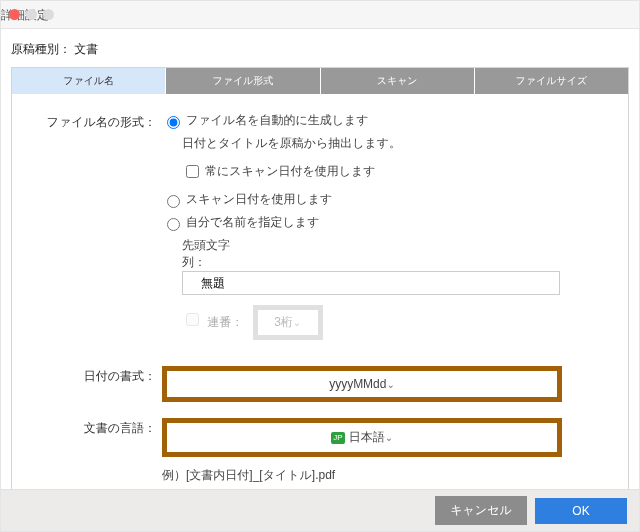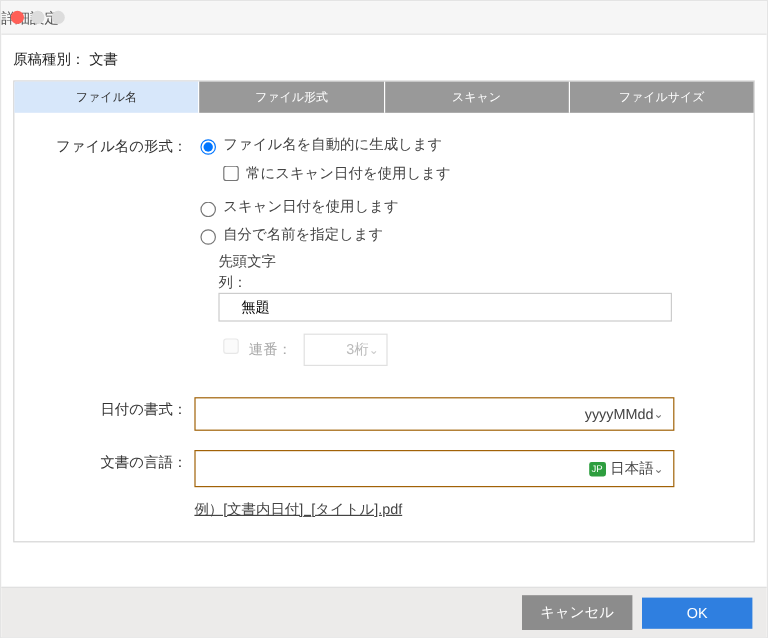--- a/index.html
+++ b/index.html
@@ -40,34 +40,34 @@
   .opt { display: flex; align-items: center; margin-bottom: 6px; }
   .opt input[type=radio], .opt input[type=checkbox] { margin-right: 6px; }
   .sub { margin-left: 20px; color: #444; margin-bottom: 10px; }
   .sub.dim { color: #aaa; }
   .inline-label { display: inline-block; width: 70px; text-align: left; margin-right: 6px; }
   .text-field {
     border: 1px solid #ccc; padding: 4px 18px; font-size: 12px;
     width: 378px; background: #fff;
   }
   .select {
-    border: 1px solid #a16207; padding: 6px 8px; font-size: 12px;
+    border: 5px solid #a16207; padding: 6px 8px; font-size: 12px;
     width: 400px; background: #fff;
-    display: flex; align-items: center; justify-content: flex-end;
+    display: flex; align-items: center; justify-content: center;
   }
   .select.small { width: 70px; display: inline-flex; padding: 4px 6px; }
   .chev { font-size: 10px; color: #777; }
   .select.disabled { color: #bbb; border-color: #e0e0e0; }
   .select.disabled .chev { color: #ccc; }
   .jp-badge {
     display: inline-block; width: 14px; height: 12px; line-height: 12px;
     background: #2e9e3f; color: #fff; font-size: 8px; text-align: center;
     border-radius: 2px; margin-right: 4px; vertical-align: middle;
   }
-  .example { margin-left: 120px; color: #444; margin-top: 10px; text-decoration: underline; }
+  .example { margin-left: 120px; color: #444; margin-top: 10px; }
   .footer {
     position: absolute; left: 0; right: 0; bottom: 0;
     height: 42px; background: #ecebea;
     display: flex; justify-content: flex-end; align-items: center;
     padding-right: 12px; gap: 8px;
     border-top: 1px solid #e0e0e0;
   }
   .btn {
     min-width: 92px; padding: 6px 0; text-align: center;
     font-size: 12px; border: none; cursor: pointer;
@@ -103,20 +103,21 @@
   </div>
 
   <div class="content">
     <div class="row">
       <div class="lbl">ファイル名の形式：</div>
       <div class="val">
         <div class="opt">
           <input type="radio" name="fmt" checked="" style="">
           <span>ファイル名を自動的に生成します</span>
         </div>
+        <div class="sub">日付とタイトルを原稿から抽出します。</div>
         <div class="sub">
           <div class="opt">
             <input type="checkbox" style="">
             <span>常にスキャン日付を使用します</span>
           </div>
         </div>
         <div class="opt">
           <input type="radio" name="fmt" style="">
           <span>スキャン日付を使用します</span>
         </div>

